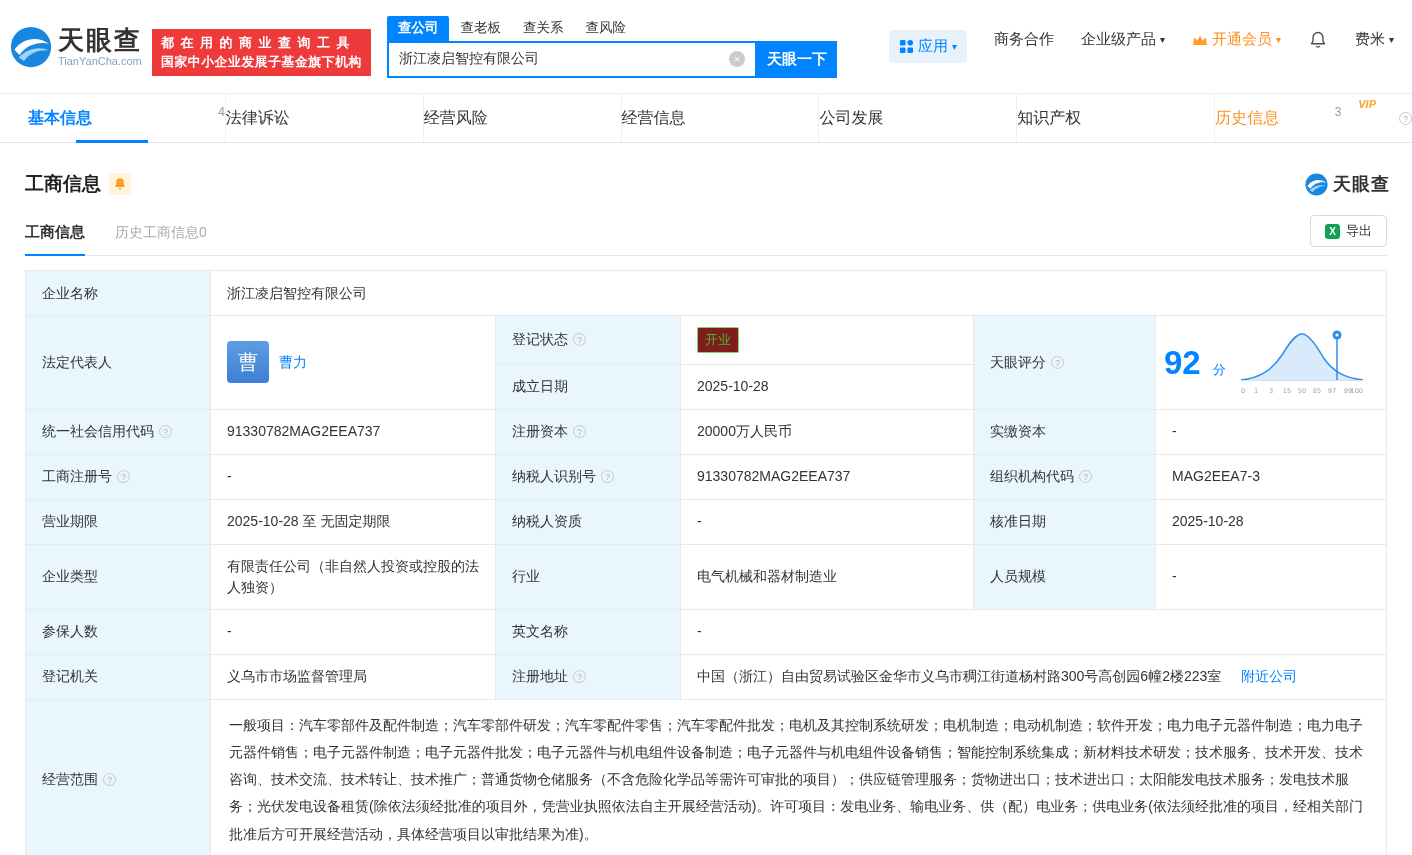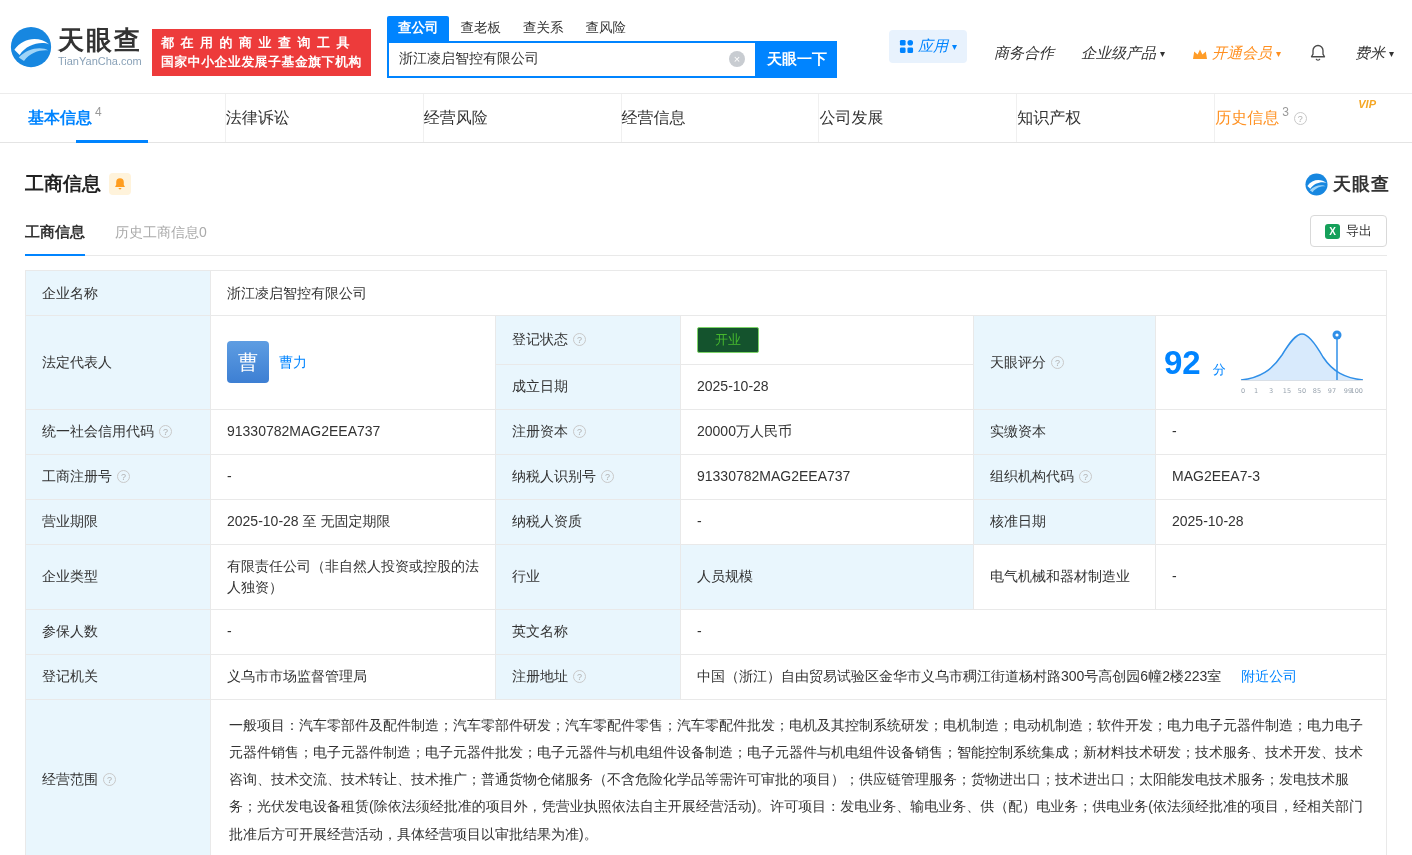--- a/index.html
+++ b/index.html
@@ -16,29 +16,29 @@
   .slogan-l2 { font-size: 12.8px; letter-spacing: 0.6px; white-space: nowrap; margin-top: 2px; }
   .search-area { margin-left: 16px; }
   .search-tabs { display: flex; align-items: flex-end; height: 25px; }
   .stab { font-size: 13.5px; padding: 3px 11px 4px; cursor: pointer; color: #333; }
   .stab.active { background: #0084ff; color: #fff; border-radius: 2px 2px 0 0; font-weight: bold; }
   .search-row { display: flex; height: 37px; }
   .search-box { width: 370px; border: 2px solid #0084ff; background: #fff; display: flex; align-items: center; }
   .search-input { flex: 1; border: none; outline: none; font-size: 14px; padding: 0 10px; color: #333; font-family: inherit; background: transparent; }
   .clear-icon { width: 16px; height: 16px; border-radius: 50%; background: #c8ccd1; color: #fff; font-size: 11px; line-height: 16px; text-align: center; margin-right: 10px; cursor: pointer; flex: none; }
   .search-btn { width: 80px; background: #0084ff; color: #fff; border: none; font-size: 15px; font-weight: bold; cursor: pointer; font-family: inherit; }
-  .top-menu { margin-left: auto; display: flex; align-items: flex-end; gap: 27px; font-size: 15px; font-style: italic; }
+  .top-menu { margin-left: auto; display: flex; align-items: flex-start; gap: 27px; font-size: 15px; }
   .menu-item { display: flex; align-items: center; gap: 4px; cursor: pointer; white-space: nowrap; }
   .apps-pill { background: #e8f2fd; color: #0084ff; padding: 7px 10px; border-radius: 4px; }
   .vip-entry { color: #ff8f1f; }
   .caret { font-size: 10px; }
 
   
   .nav-bar { height: 50px; display: flex; border-top: 1px solid #ececec; border-bottom: 1px solid #e4e4e4; }
-  .nav-tab { flex: 1; display: flex; align-items: center; justify-content: flex-start; font-size: 16px; border-right: 1px solid #f0f0f0; position: relative; cursor: pointer; }
+  .nav-tab { flex: 1; display: flex; align-items: center; justify-content: space-between; font-size: 16px; border-right: 1px solid #f0f0f0; position: relative; cursor: pointer; }
   .nav-tab:last-child { border-right: none; }
   .nav-tab.active { color: #0084ff; font-weight: bold; padding-left: 28px; }
   .nav-tab.active::after { content: ""; position: absolute; bottom: -1px; left: 50%; transform: translateX(-50%); width: 72px; height: 3px; background: #0084ff; }
   .nav-count { font-size: 12px; color: #999; margin-left: 3px; position: relative; top: -6px; font-weight: normal; }
   .nav-tab.history { color: #ff9224; }
   .vip-badge { position: absolute; top: 4px; right: 36px; font-size: 11px; font-weight: bold; font-style: italic; color: #f5a623; }
   .q-icon { display: inline-block; width: 13px; height: 13px; border: 1px solid #c9c9c9; border-radius: 50%; color: #b0b0b0; font-size: 9px; line-height: 12px; text-align: center; margin-left: 5px; flex: none; cursor: pointer; font-weight: normal; font-style: normal; }
 
   
   .section-head { display: flex; align-items: center; margin: 28px 22px 0 25px; }
@@ -56,21 +56,21 @@
 
   
   .info-table { margin: 14px 25px 0; display: grid; grid-template-columns: 185px 285px 185px 293px 182px 1fr; grid-auto-rows: minmax(45px, auto); border-top: 1px solid #e9e9e9; border-left: 1px solid #e9e9e9; font-size: 14px; }
   .cell { border-right: 1px solid #e9e9e9; border-bottom: 1px solid #e9e9e9; padding: 11px 16px; display: flex; align-items: center; line-height: 1.5; }
   .lbl { background: #e9f6fd; }
   .span-r2 { grid-row: span 2; }
   .colspan-full { grid-column: 2 / 7; }
   .colspan-right { grid-column: 4 / 7; }
   .avatar { width: 42px; height: 42px; border-radius: 4px; background: linear-gradient(180deg, #5e9de2, #3d7fd3); color: #fff; font-size: 20px; display: flex; align-items: center; justify-content: center; margin-right: 10px; cursor: pointer; flex: none; }
   .blue-link { color: #0084ff; cursor: pointer; text-decoration: none; }
-  .status-badge { border: 1px solid #7ed468; background: #14532d; color: #46b82e; font-size: 13px; padding: 2px 17px; border-radius: 2px; }
+  .status-badge { border: 1px solid #7ed468; background: #7f1d1d; color: #46b82e; font-size: 13px; padding: 2px 7px; border-radius: 2px; }
   .score-cell { padding: 6px 8px; gap: 12px; }
   .score-num { font-size: 33px; font-weight: bold; color: #0084ff; }
   .score-unit { font-size: 13px; color: #0084ff; margin-top: 14px; }
   .tick { font-size: 6.5px; fill: #98a3ae; }
   .scope-cell { display: block; line-height: 1.95; padding: 12px 18px; }
   .addr-link { margin-left: 20px; white-space: nowrap; text-align: right; }
 </style>
 </head>
 <body>
 
@@ -319,25 +319,25 @@
 
   <div class="cell lbl">
     <span>企业类型</span>
   </div>
   <div class="cell">
     <span>有限责任公司（非自然人投资或控股的法人独资）</span>
   </div>
   <div class="cell lbl">
     <span>行业</span>
   </div>
+  <div class="cell">
+    <span>电气机械和器材制造业</span>
+  </div>
   <div class="cell lbl">
     <span>人员规模</span>
-  </div>
-  <div class="cell">
-    <span>电气机械和器材制造业</span>
   </div>
   <div class="cell">
     <span>-</span>
   </div>
 
   <div class="cell lbl">
     <span>参保人数</span>
   </div>
   <div class="cell">
     <span>-</span>

